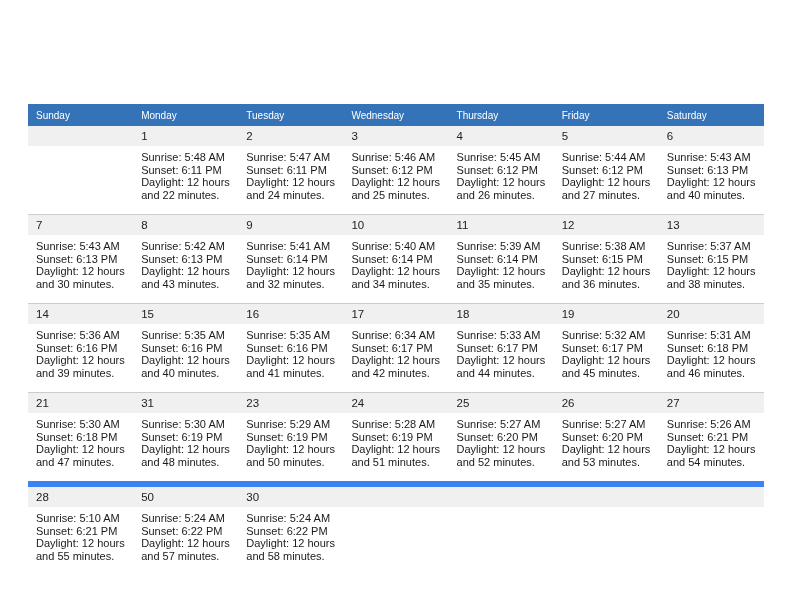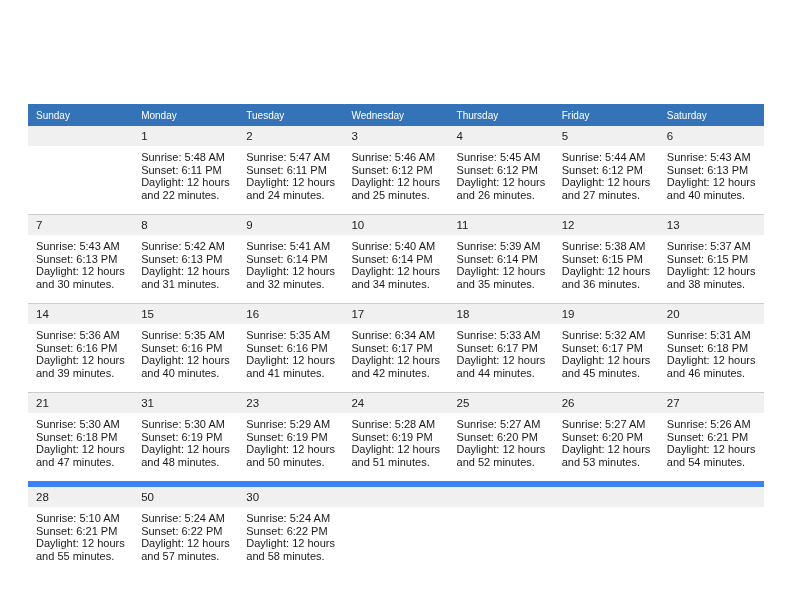--- a/index.html
+++ b/index.html
@@ -252,21 +252,21 @@
               </div>
             </div>
           </td>
           <td>
             <div class="daycell">
               <div class="daynum">8</div>
               <div class="dayinfo">
                 <div>Sunrise: 5:42 AM</div>
                 <div>Sunset: 6:13 PM</div>
                 <div>Daylight: 12 hours</div>
-                <div>and 31 minutes.</div>
+                <div>and 43 minutes.</div>
               </div>
             </div>
           </td>
           <td>
             <div class="daycell">
               <div class="daynum">9</div>
               <div class="dayinfo">
                 <div>Sunrise: 5:41 AM</div>
                 <div>Sunset: 6:14 PM</div>
                 <div>Daylight: 12 hours</div>

